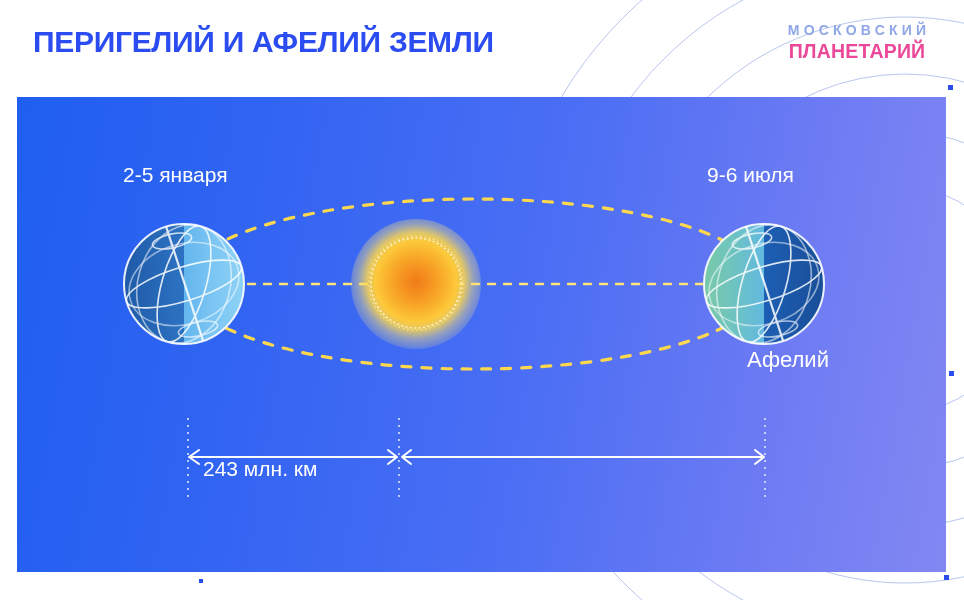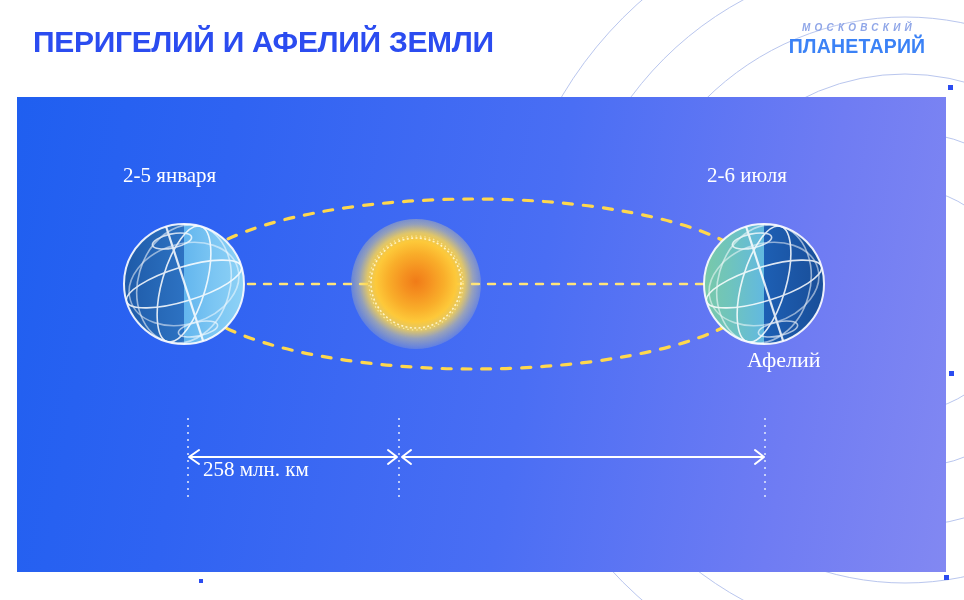--- a/index.html
+++ b/index.html
@@ -48,34 +48,33 @@
 
   .logo {
     position: absolute;
     right: 22px;
     top: 22px;
     width: 170px;
     text-align: center;
     z-index: 4;
   }
   .logo-top {
-    font-size: 10px;
+    font-size: 14px;
     letter-spacing: 4.2px;
     color: #8fa6e8;
     font-weight: bold;
     text-indent: 4px;
     font-family: "Liberation Sans", sans-serif;
-    font-style: italic;
   }
   .logo-main {
     margin-top: 2px;
     font-size: 19.5px;
     font-weight: bold;
     letter-spacing: 0.2px;
-    color: #3b82f6;
+    color: #ec4899;
     font-family: "Liberation Sans", sans-serif;
   }
 
   
   .panel {
     position: absolute;
     left: 17px;
     top: 97px;
     width: 929px;
     height: 475px;
@@ -92,21 +91,21 @@
     position: absolute;
     left: 0; top: 0;
     width: 929px;
     height: 475px;
   }
 
   
   .lbl {
     position: absolute;
     color: #ffffff;
-    font-family: Liberation Serif, serif;
+    font-family: Liberation Sans, sans-serif;
     white-space: nowrap;
     z-index: 6;
   }
   .lbl-date { font-size: 21px; }
   .lbl-point { font-size: 22px; }
   .lbl-dist { font-size: 21px; }
 
   .date-left   { left: 106px; top: 66px; }
   .date-right  { left: 690px; top: 66px; }
   .point-left  { left: 102px; top: 250px; }
@@ -258,17 +257,17 @@
 
   <div class="sun-wrap">
     <div class="sun-glow"></div>
     <svg width="130" height="130" viewBox="0 0 130 130" style="position:absolute;left:0;top:0;">
       <circle cx="65" cy="64" r="45" fill="none" stroke="#fff6c9" stroke-width="1.6" stroke-dasharray="2 2.4" opacity="0.95"></circle>
       <circle cx="65" cy="64" r="47" fill="none" stroke="#fff1ad" stroke-width="1.2" stroke-dasharray="1.5 3" opacity="0.8"></circle>
     </svg>
   </div>
 
   <div class="lbl lbl-date date-left">2-5 января</div>
-  <div class="lbl lbl-date date-right">2-6 июля</div>
+  <div class="lbl lbl-date date-right">9-6 июля</div>
   <div class="lbl lbl-point point-right">Афелий</div>
-  <div class="lbl lbl-dist dist-left">258 млн. км</div>
+  <div class="lbl lbl-dist dist-left">243 млн. км</div>
 
 </div>
 
 </body></html>

